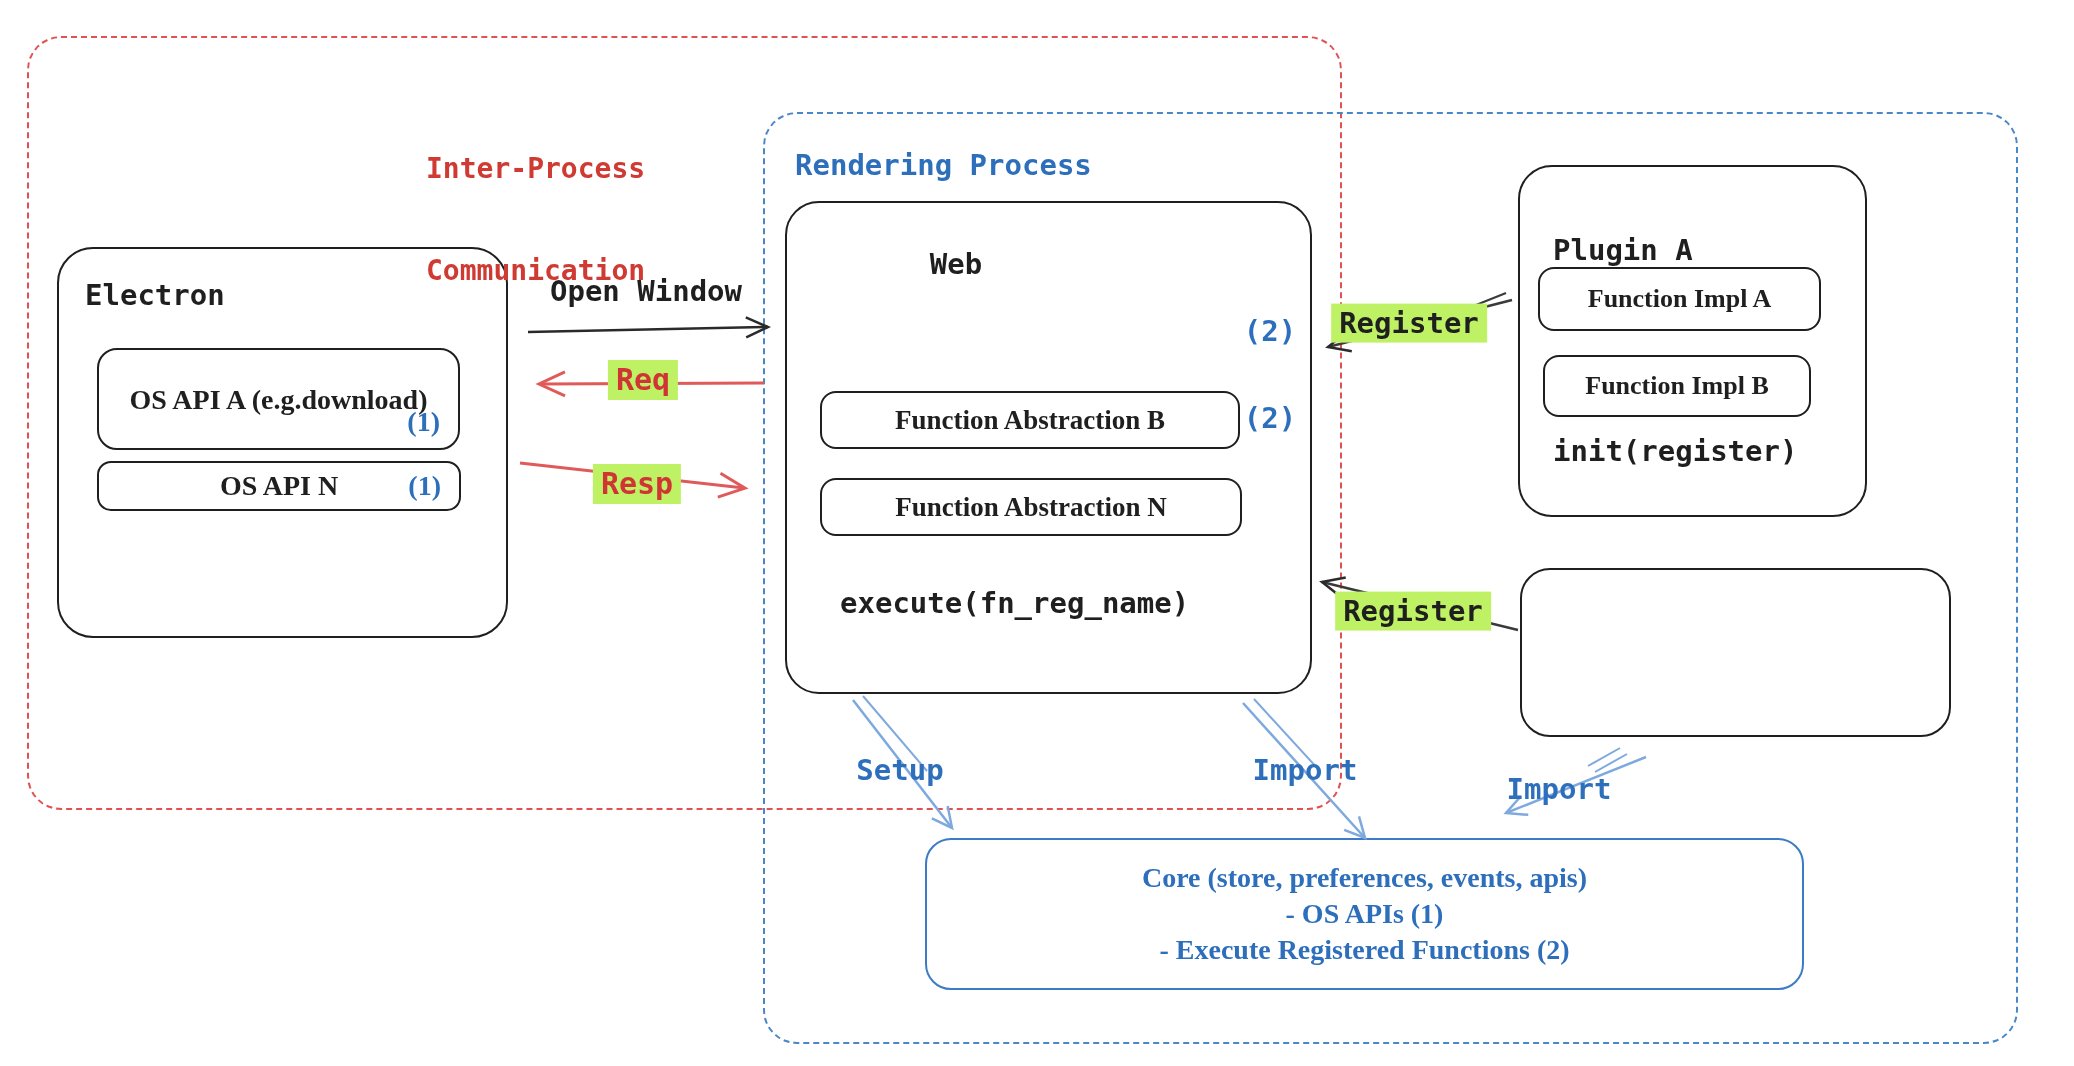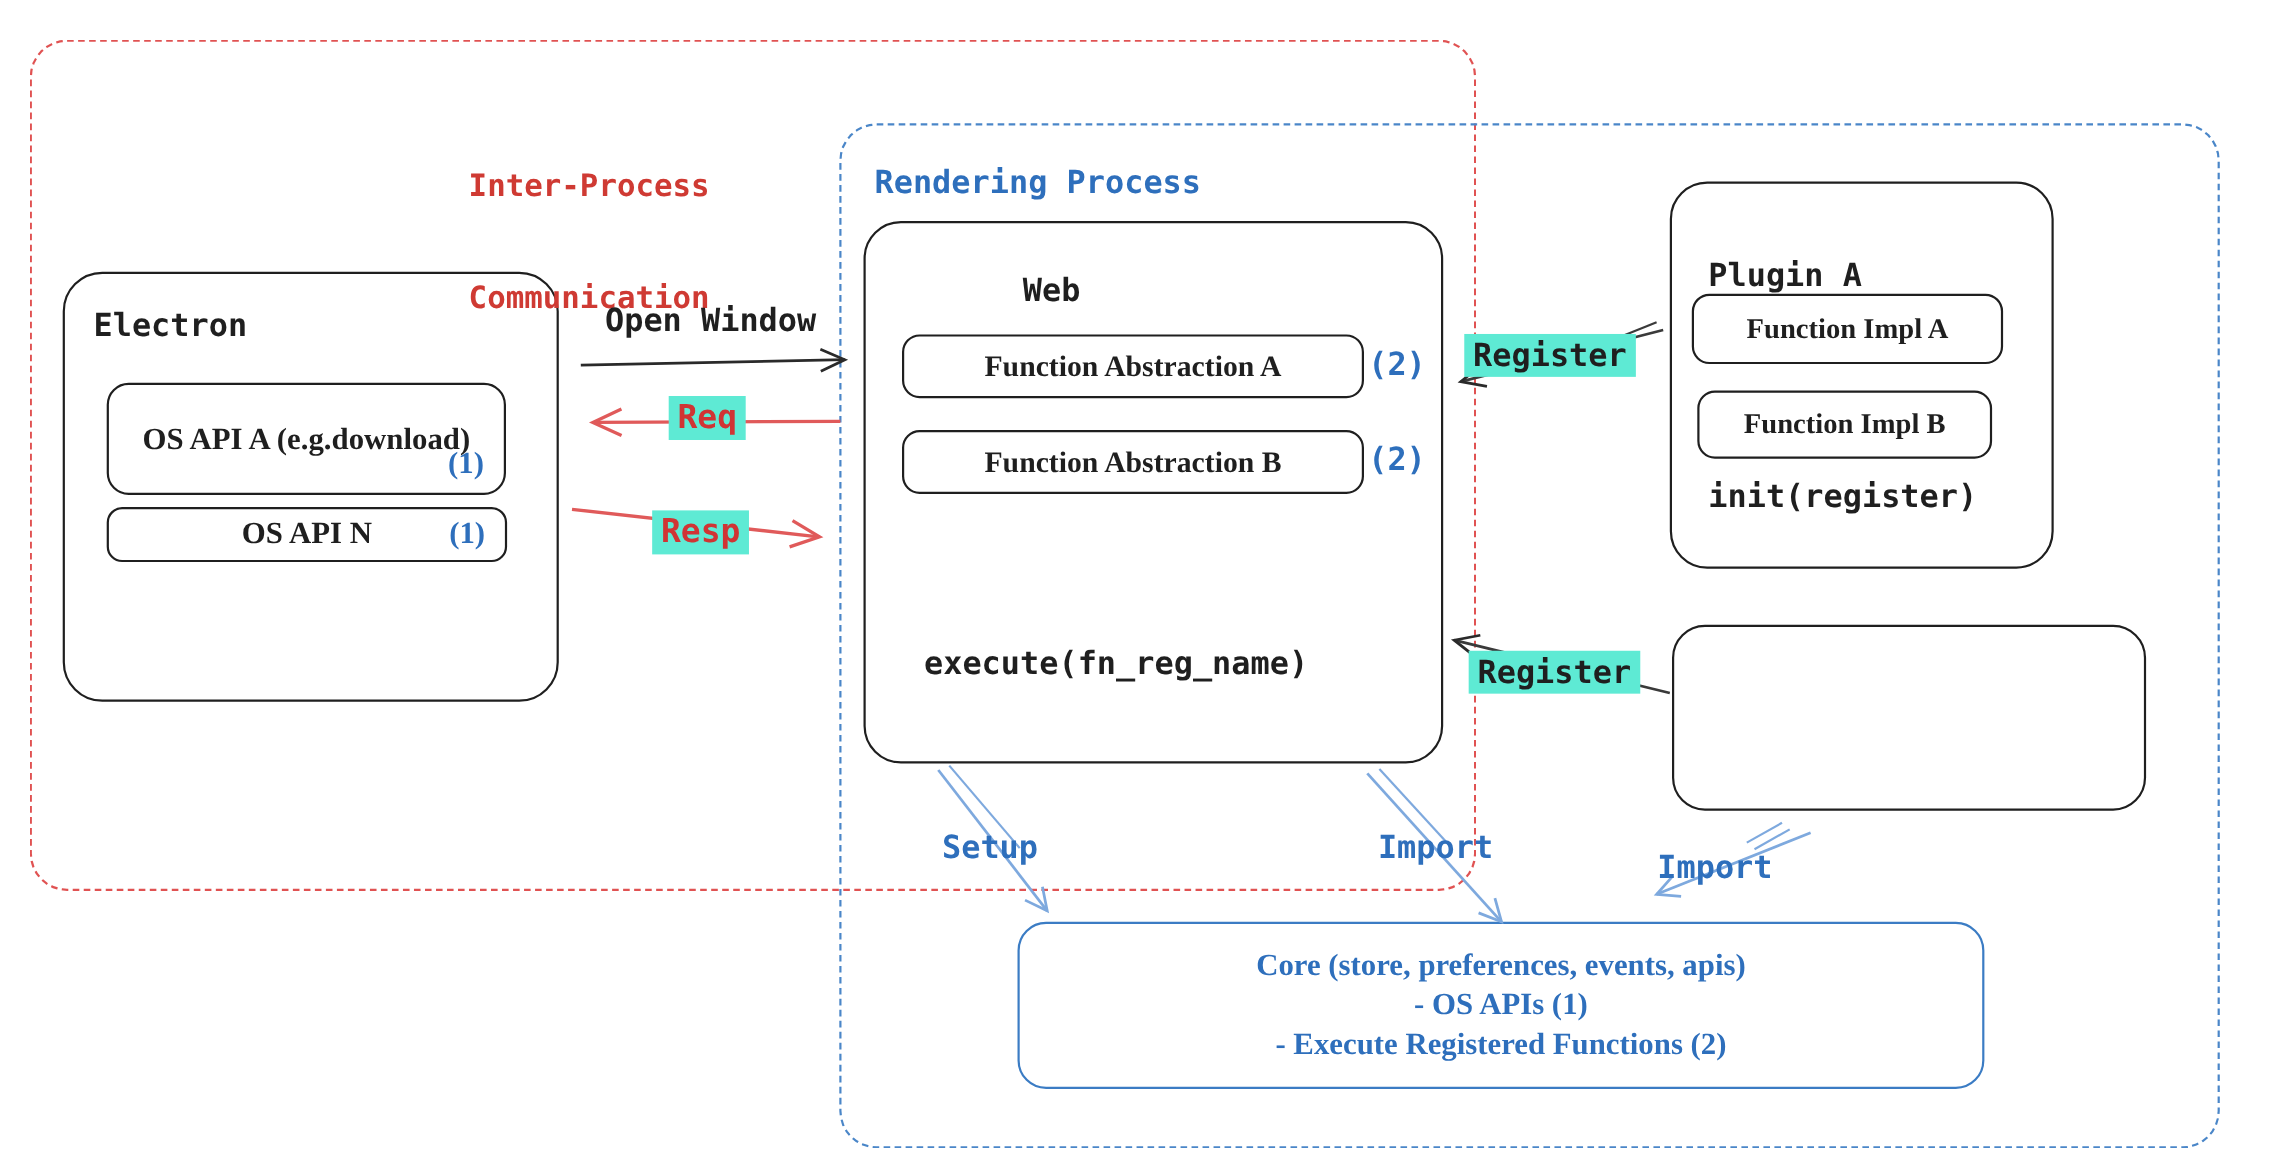--- a/index.html
+++ b/index.html
@@ -8,21 +8,21 @@
     font-family:"DejaVu Sans Mono","Liberation Mono",monospace;
     font-weight:bold;color:#1f1f1f;
   }
   .region{position:absolute;border-radius:34px;z-index:1;background:transparent;}
   .region.red{border:2.5px dashed #e05252;}
   .region.blue{border:2.5px dashed #4a86c8;}
   .box{position:absolute;background:#fff;border:2.5px solid #1f1f1f;z-index:2;font-family:Liberation Serif, serif;}
   .box.blue{border-color:#3b7cc4;}
   .lbl{position:absolute;white-space:pre;z-index:6;line-height:1.2;}
   .ctr{transform:translate(-50%,-50%);text-align:center;}
-  .onln{background:#5eead4;padding:2px 8px;}
+  .onln{background:#bef264;padding:2px 8px;}
   .red-t{color:#cf3a33;}
   .blue-t{color:#2e6fbc;}
   .inner-lines{position:absolute;inset:0;display:flex;flex-direction:row;align-items:center;justify-content:center;z-index:3;}
   .badge{position:absolute;color:#2e6fbc;z-index:4;}
   svg.connectors{position:absolute;left:0;top:0;z-index:5;pointer-events:none;}
   .fa-box{display:flex;align-items:center;justify-content:center;font-size:27px;}
   .core-lines{position:absolute;inset:0;display:flex;flex-direction:column;align-items:center;justify-content:center;
     color:#2e6fbc;font-size:28px;line-height:36px;text-align:left;z-index:3;}
 </style>
 </head>
@@ -80,30 +80,30 @@
   <div class="box" style="left:97px;top:461px;width:360px;height:46px;border-radius:14px;border-width:2px;">
     <div class="inner-lines" style="font-size:28px;">
       <div>OS API N</div>
     </div>
     <span class="badge" style="right:18px;top:50%;transform:translateY(-50%);font-size:28px;">(1)</span>
   </div>
 
   <div class="box" style="left:785px;top:201px;width:523px;height:489px;border-radius:34px;"></div>
   <div class="lbl ctr" style="left:956px;top:264px;font-size:29px;">Web</div>
 
-  <div class="box fa-box" style="left:820px;top:304px;width:416px;height:54px;border-radius:16px;border-width:2px;">
-    <span>Function Abstraction A</span>
-  </div>
   <span class="badge lbl ctr" style="left:1270px;top:331px;font-size:29px;">(2)</span>
 
   <div class="box fa-box" style="left:820px;top:391px;width:416px;height:54px;border-radius:16px;border-width:2px;">
     <span>Function Abstraction B</span>
   </div>
   <span class="badge lbl ctr" style="left:1270px;top:418px;font-size:29px;">(2)</span>
 
+  <div class="box fa-box" style="left:820px;top:478px;width:418px;height:54px;border-radius:16px;border-width:2px;">
+    <span>Function Abstraction N</span>
+  </div>
 
   <div class="lbl" style="left:840px;top:586px;font-size:29px;">execute(fn_reg_name)</div>
 
   <div class="box" style="left:1518px;top:165px;width:345px;height:348px;border-radius:34px;"></div>
   <div class="lbl" style="left:1553px;top:213px;font-size:29px;margin-top:20px;">Plugin A</div>
   <div class="box fa-box" style="left:1538px;top:267px;width:279px;height:60px;border-radius:16px;border-width:2px;font-size:26px;">
     <span>Function Impl A</span>
   </div>
   <div class="box fa-box" style="left:1543px;top:355px;width:264px;height:58px;border-radius:16px;border-width:2px;font-size:26px;">
     <span>Function Impl B</span>

